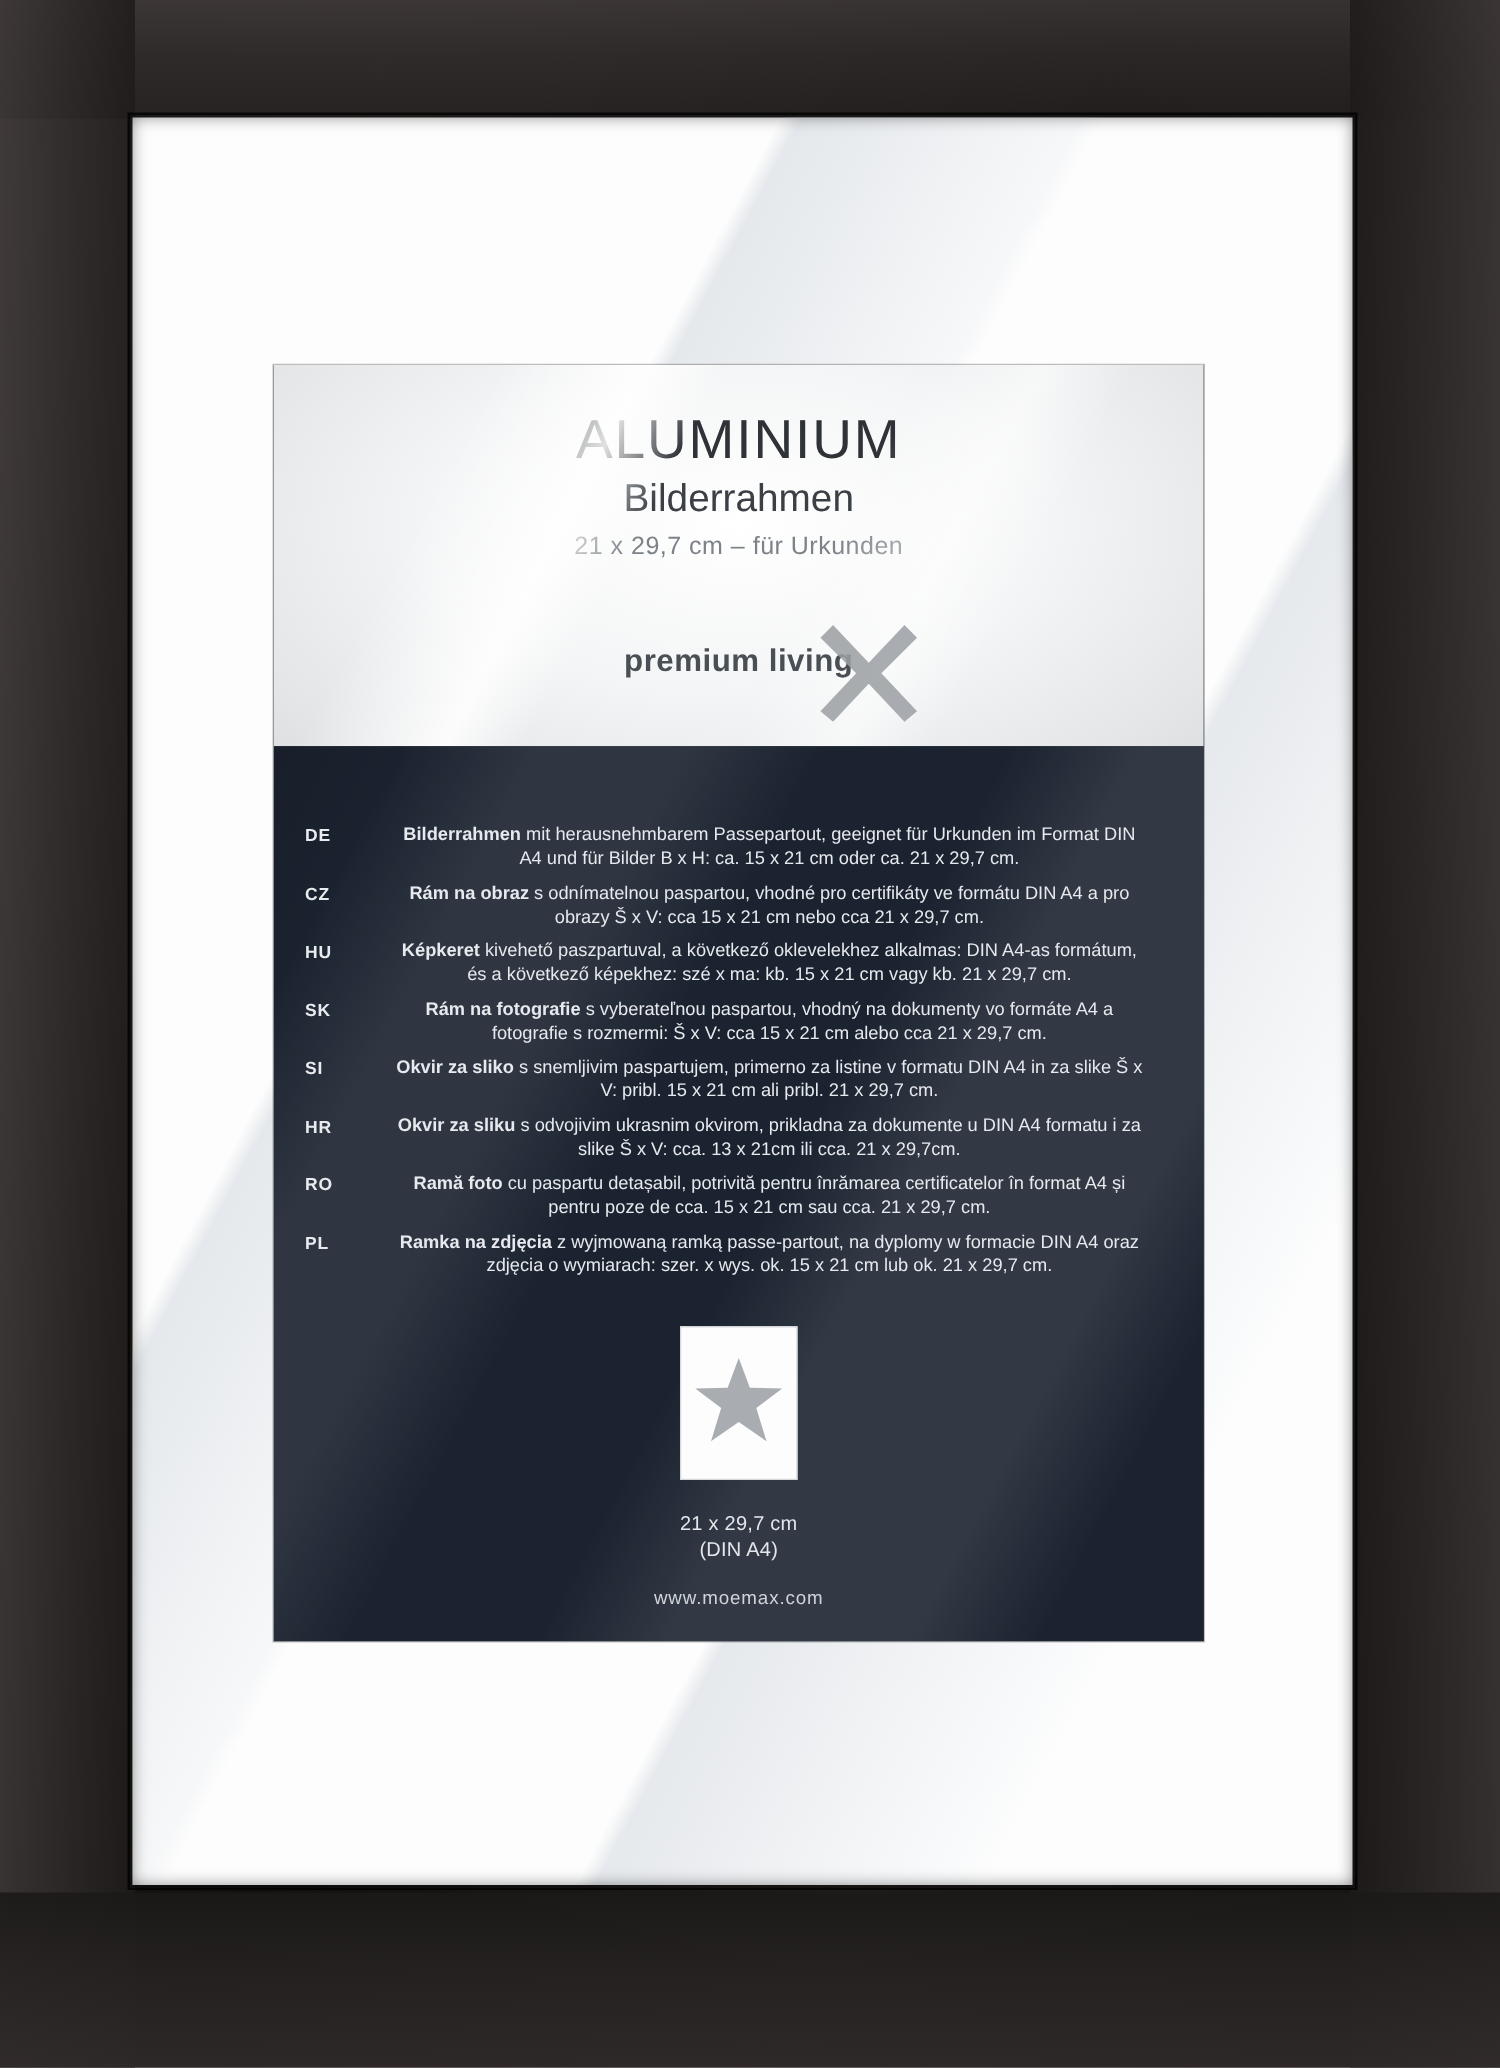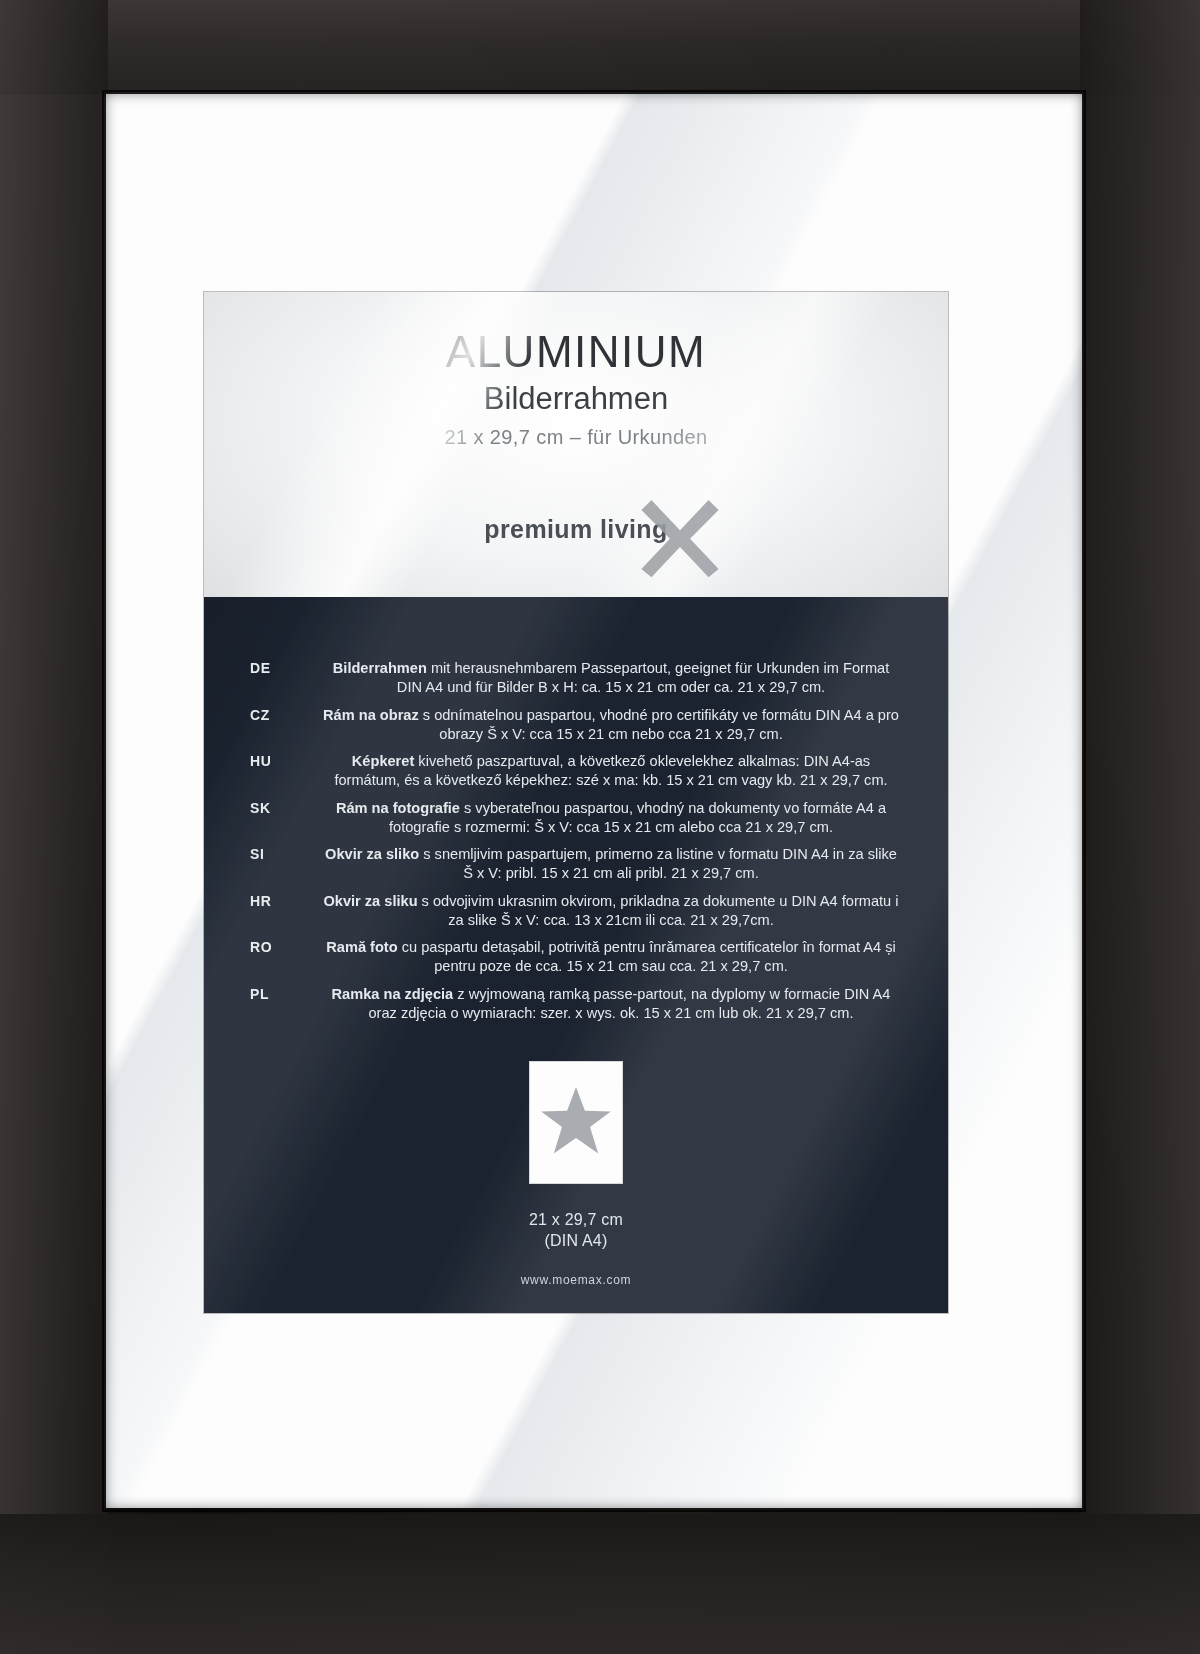--- a/index.html
+++ b/index.html
@@ -69,21 +69,21 @@
     position: absolute; inset: 0;
     background:
       linear-gradient(118deg, rgba(255,255,255,0) 0%, rgba(255,255,255,0) 30%, rgba(226,230,234,0.9) 31%, rgba(240,242,245,0.5) 44%, rgba(255,255,255,0) 45%),
       linear-gradient(118deg, rgba(0,0,0,0) 0%, rgba(0,0,0,0) 64%, rgba(222,226,231,0.75) 65%, rgba(246,248,250,0.35) 82%, rgba(255,255,255,0) 83%);
     pointer-events: none;
   }
 
   
   .insert {
     position: absolute;
-    left: 204px; top: 292px;
+    left: 219px; top: 292px;
     width: 744px; height: 1021px;
     background: #1d2430;
     overflow: hidden;
     box-shadow: 0 0 0 1px rgba(0,0,0,0.25);
   }
 
   .insert-head {
     position: relative;
     height: 305px;
     background:
@@ -159,21 +159,21 @@
     position: absolute; inset: -10% -10%;
     background:
       linear-gradient(118deg, rgba(255,255,255,0) 16%, rgba(255,255,255,0.085) 24%, rgba(255,255,255,0.085) 33%, rgba(255,255,255,0) 41%),
       linear-gradient(118deg, rgba(255,255,255,0) 52%, rgba(255,255,255,0.10) 60%, rgba(255,255,255,0.10) 74%, rgba(255,255,255,0) 82%),
       linear-gradient(118deg, rgba(0,0,0,0.22) 0%, rgba(0,0,0,0) 18%);
     pointer-events: none;
   }
 
   .lang-list {
     position: relative;
-    padding: 62px 46px 0 46px;
+    padding: 62px 46px 0 25px;
   }
   .lang-row {
     display: flex;
     align-items: flex-start;
     margin-bottom: 8px;
   }
   .lang-code {
     flex: 0 0 58px;
     font-size: 14px;
     font-weight: bold;
@@ -230,21 +230,21 @@
     color: #e3e6ea;
     line-height: 1.3;
     letter-spacing: .2px;
   }
 
   .website {
     position: absolute;
     left: 0; right: 0;
     bottom: 26px;
     text-align: center;
-    font-size: 12px;
+    font-size: 15px;
     color: #cfd4d9;
     letter-spacing: .7px;
   }
 </style>
 </head>
 <body>
 
 <div class="frame-outer">
   <div class="bevel-top"></div>
   <div class="bevel-left"></div>

